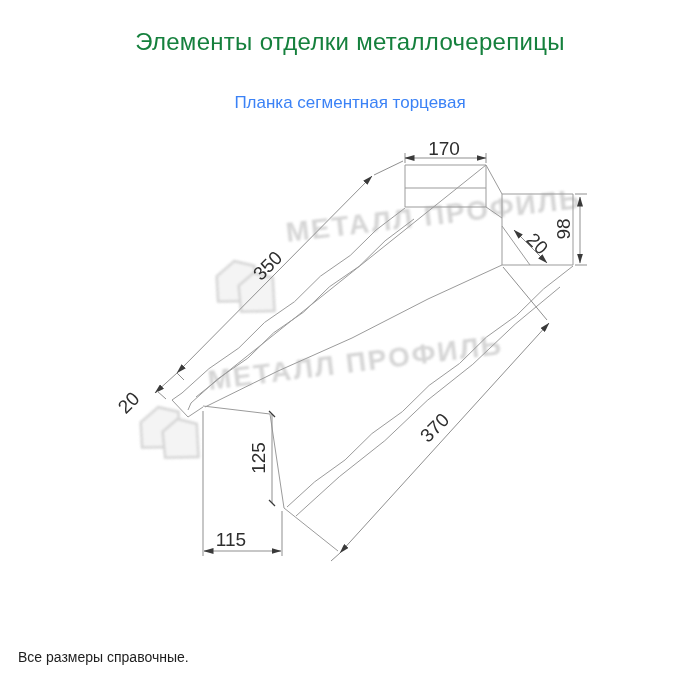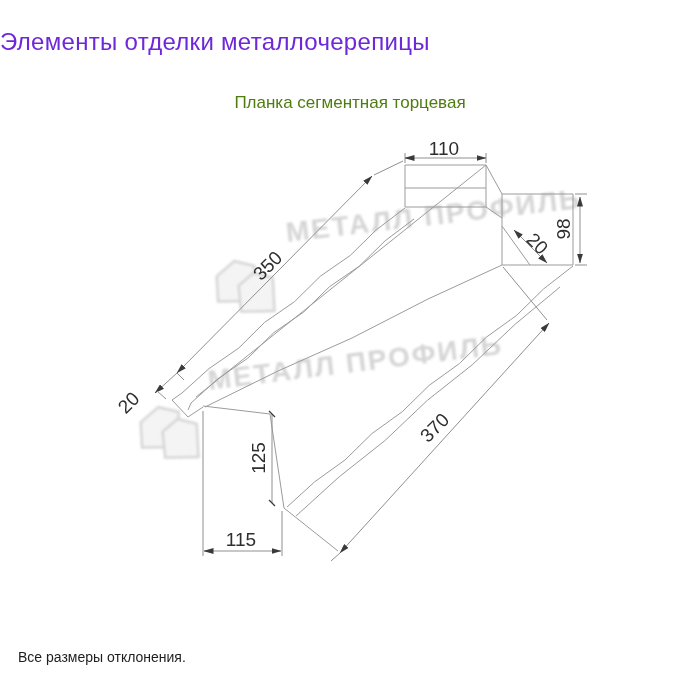--- a/index.html
+++ b/index.html
@@ -1,26 +1,26 @@
 <!DOCTYPE html>
 <html><head>
 <meta charset="utf-8">
 <style>
   html,body{margin:0;padding:0;background:#ffffff;}
   .page{
     position:relative;width:700px;height:700px;background:#ffffff;overflow:hidden;
     font-family:"Liberation Sans",sans-serif;
   }
   .title{
-    position:absolute;left:0;top:28px;width:700px;
-    font-size:24px;color:#6d28d9;letter-spacing:.3px;
+    position:absolute;left:0;top:28px;width:700px;text-align:center;
+    font-size:24px;color:#15803d;letter-spacing:.3px;
   }
   .subtitle{
     position:absolute;left:0;top:92px;width:700px;text-align:center;
-    font-size:17px;line-height:21px;color:#4d7c0f;
+    font-size:17px;line-height:21px;color:#3b82f6;
   }
   .notes{
     position:absolute;left:18px;top:648px;font-size:14px;line-height:18px;color:#1e1e1e;
   }
   .drawing-svg{position:absolute;left:0;top:0;}
   .dim{
     position:absolute;font-size:19px;color:#2e2e2e;white-space:nowrap;
     transform:translate(-50%,-50%);
   }
   .dim.r-45{transform:translate(-50%,-50%) rotate(-45deg);}
@@ -125,26 +125,26 @@
       <line x1="340" y1="553" x2="331" y2="561"></line>
 
       <line x1="272" y1="414" x2="272" y2="503" marker-start="url(#tick)" marker-end="url(#tick)"></line>
 
       <line x1="203" y1="411" x2="203" y2="556"></line>
       <line x1="282" y1="511" x2="282" y2="556"></line>
       <line x1="204" y1="551" x2="281" y2="551" marker-start="url(#arr)" marker-end="url(#arr)"></line>
     </g>
   </svg>
 
-  <span class="dim" style="left:444px;top:149px;">110</span>
+  <span class="dim" style="left:444px;top:149px;">170</span>
   <span class="dim r-45" style="left:268px;top:266px;">350</span>
   <span class="dim r45" style="left:537px;top:244px;">20</span>
   <span class="dim r-90" style="left:564px;top:229px;">98</span>
   <span class="dim r-45" style="left:129px;top:403px;">20</span>
   <span class="dim r-90" style="left:259px;top:458px;">125</span>
   <span class="dim r-45" style="left:435px;top:428px;">370</span>
-  <span class="dim" style="left:241px;top:540px;">115</span>
+  <span class="dim" style="left:231px;top:540px;">115</span>
 
   <div class="notes">
-    <div>Все размеры отклонения.</div>
+    <div>Все размеры справочные.</div>
   </div>
 
 </div>
 
 </body></html>

